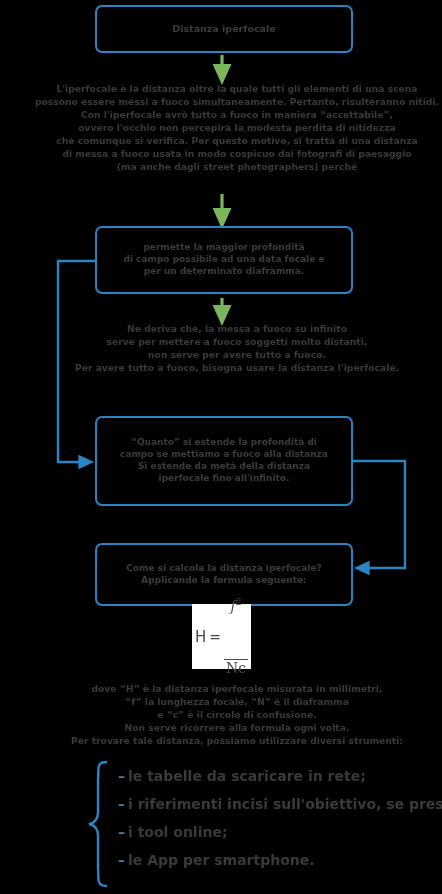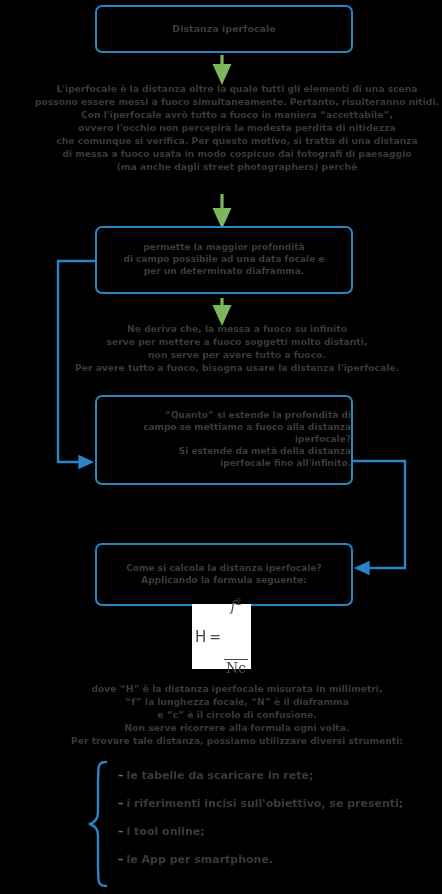--- a/index.html
+++ b/index.html
@@ -31,21 +31,21 @@
     justify-content: center;
     text-align: center;
     color: #3c3c3c;
     font-weight: bold;
     line-height: 1.32;
   }
   .fbox .inner { padding: 0 0; width: 100%; }
 
   #box-title  { left: 95px;  top: 5px;   width: 258px; height: 48px; font-size: 9.5px; }
   #box-perm   { left: 95px;  top: 226px; width: 258px; height: 68px; font-size: 9px; align-items: center; }
-  #box-quanto { left: 95px;  top: 395px; width: 258px; height: 90px; font-size: 9px; text-align: right; }
+  #box-quanto { left: 95px;  top: 416px; width: 258px; height: 90px; font-size: 9px; }
   #box-come   { left: 95px;  top: 543px; width: 258px; height: 63px; font-size: 9px; }
 
   
   .para {
     position: absolute;
     left: 0; width: 442px;
     text-align: center;
     font-weight: bold;
     color: #3a3a3a;
     line-height: 1.42;
@@ -100,21 +100,21 @@
     pointer-events: none;
   }
 
   
   #list-wrap {
     position: absolute;
     left: 118px; top: 762px;
     width: 300px;
   }
   .litem {
-    font-size: 11px;
+    font-size: 14px;
     font-weight: bold;
     color: #3a3a3a;
     height: 28px;
     line-height: 28px;
     white-space: nowrap;
   }
   .litem .dash { color: #2a85c4; margin-right: 3px; }
 </style>
 </head>
 <body>
@@ -171,21 +171,20 @@
     <div>Ne deriva che, la messa a fuoco su infinito</div>
     <div>serve per mettere a fuoco soggetti molto distanti,</div>
     <div>non serve per avere tutto a fuoco.</div>
     <div>Per avere tutto a fuoco, bisogna usare la distanza l'iperfocale.</div>
   </div>
 
   <div class="fbox" id="box-quanto">
     <div class="inner">
       <div>“Quanto” si estende la profondità di</div>
       <div>campo se mettiamo a fuoco alla distanza</div>
-      <div>iperfocale?</div>
       <div>Si estende da metà della distanza</div>
       <div>iperfocale fino all'infinito.</div>
     </div>
   </div>
 
   <div class="fbox" id="box-come">
     <div class="inner">
       <div>Come si calcola la distanza iperfocale?</div>
       <div>Applicando la formula seguente:</div>
     </div>

